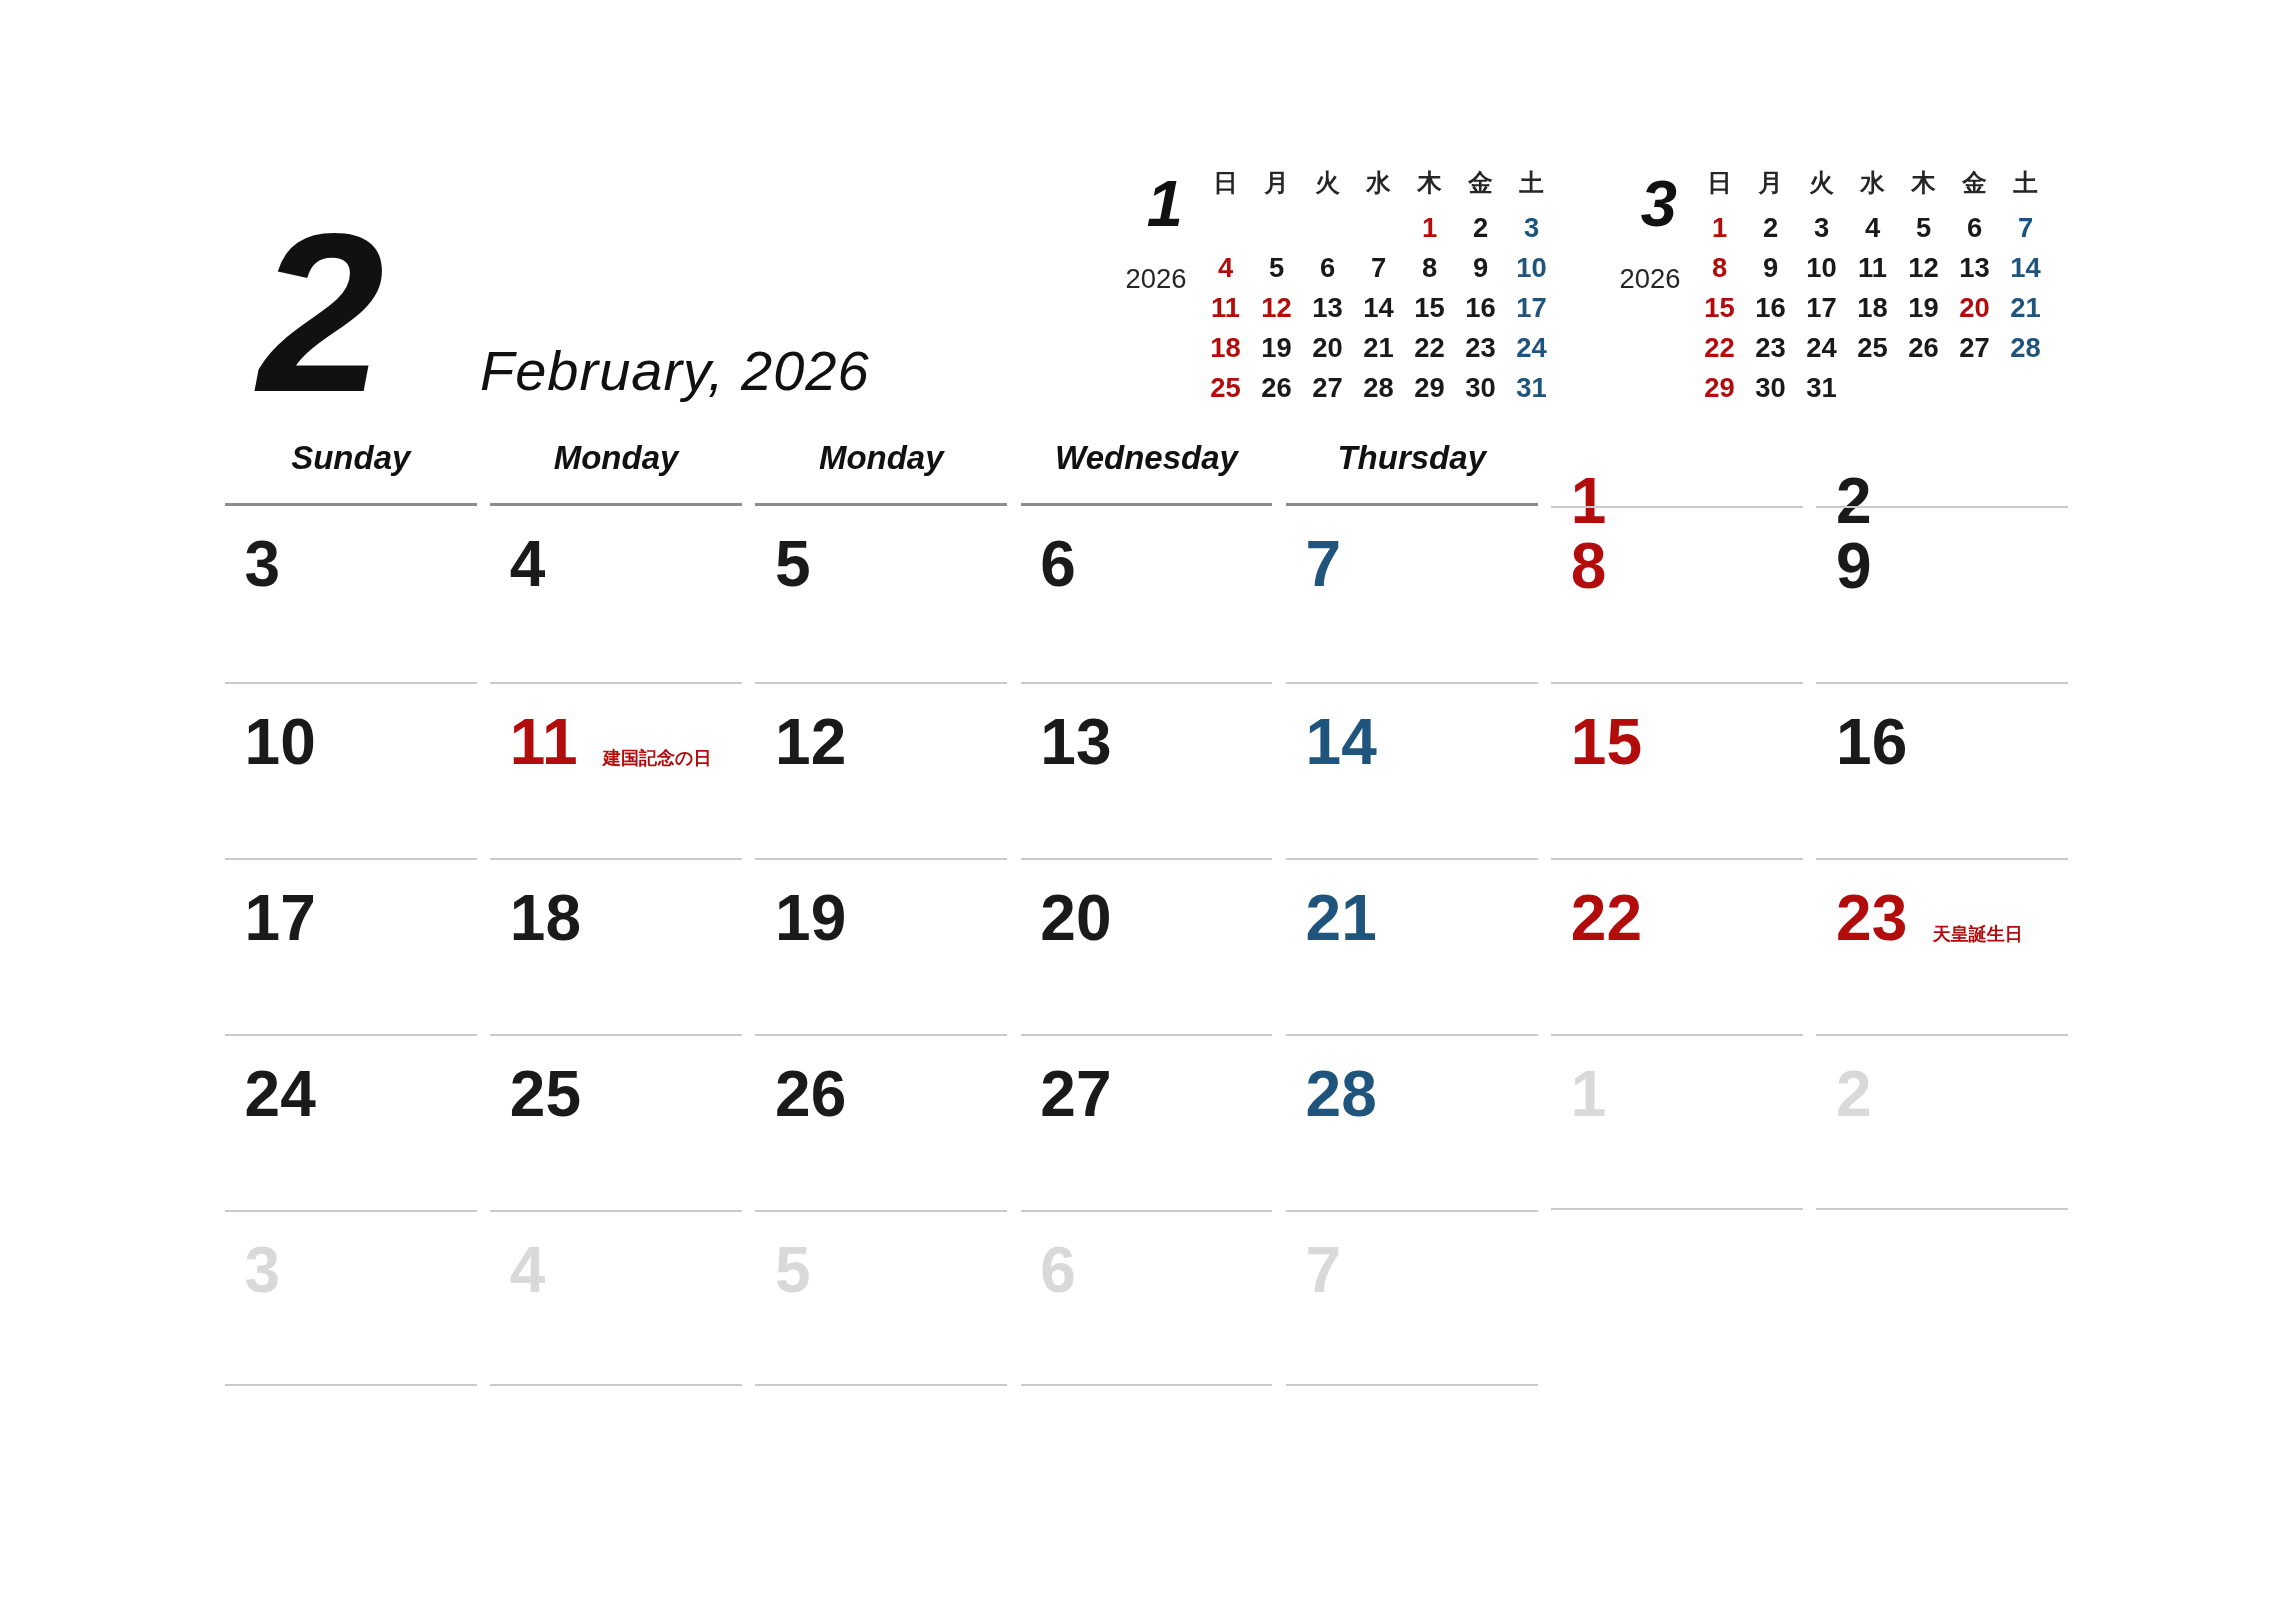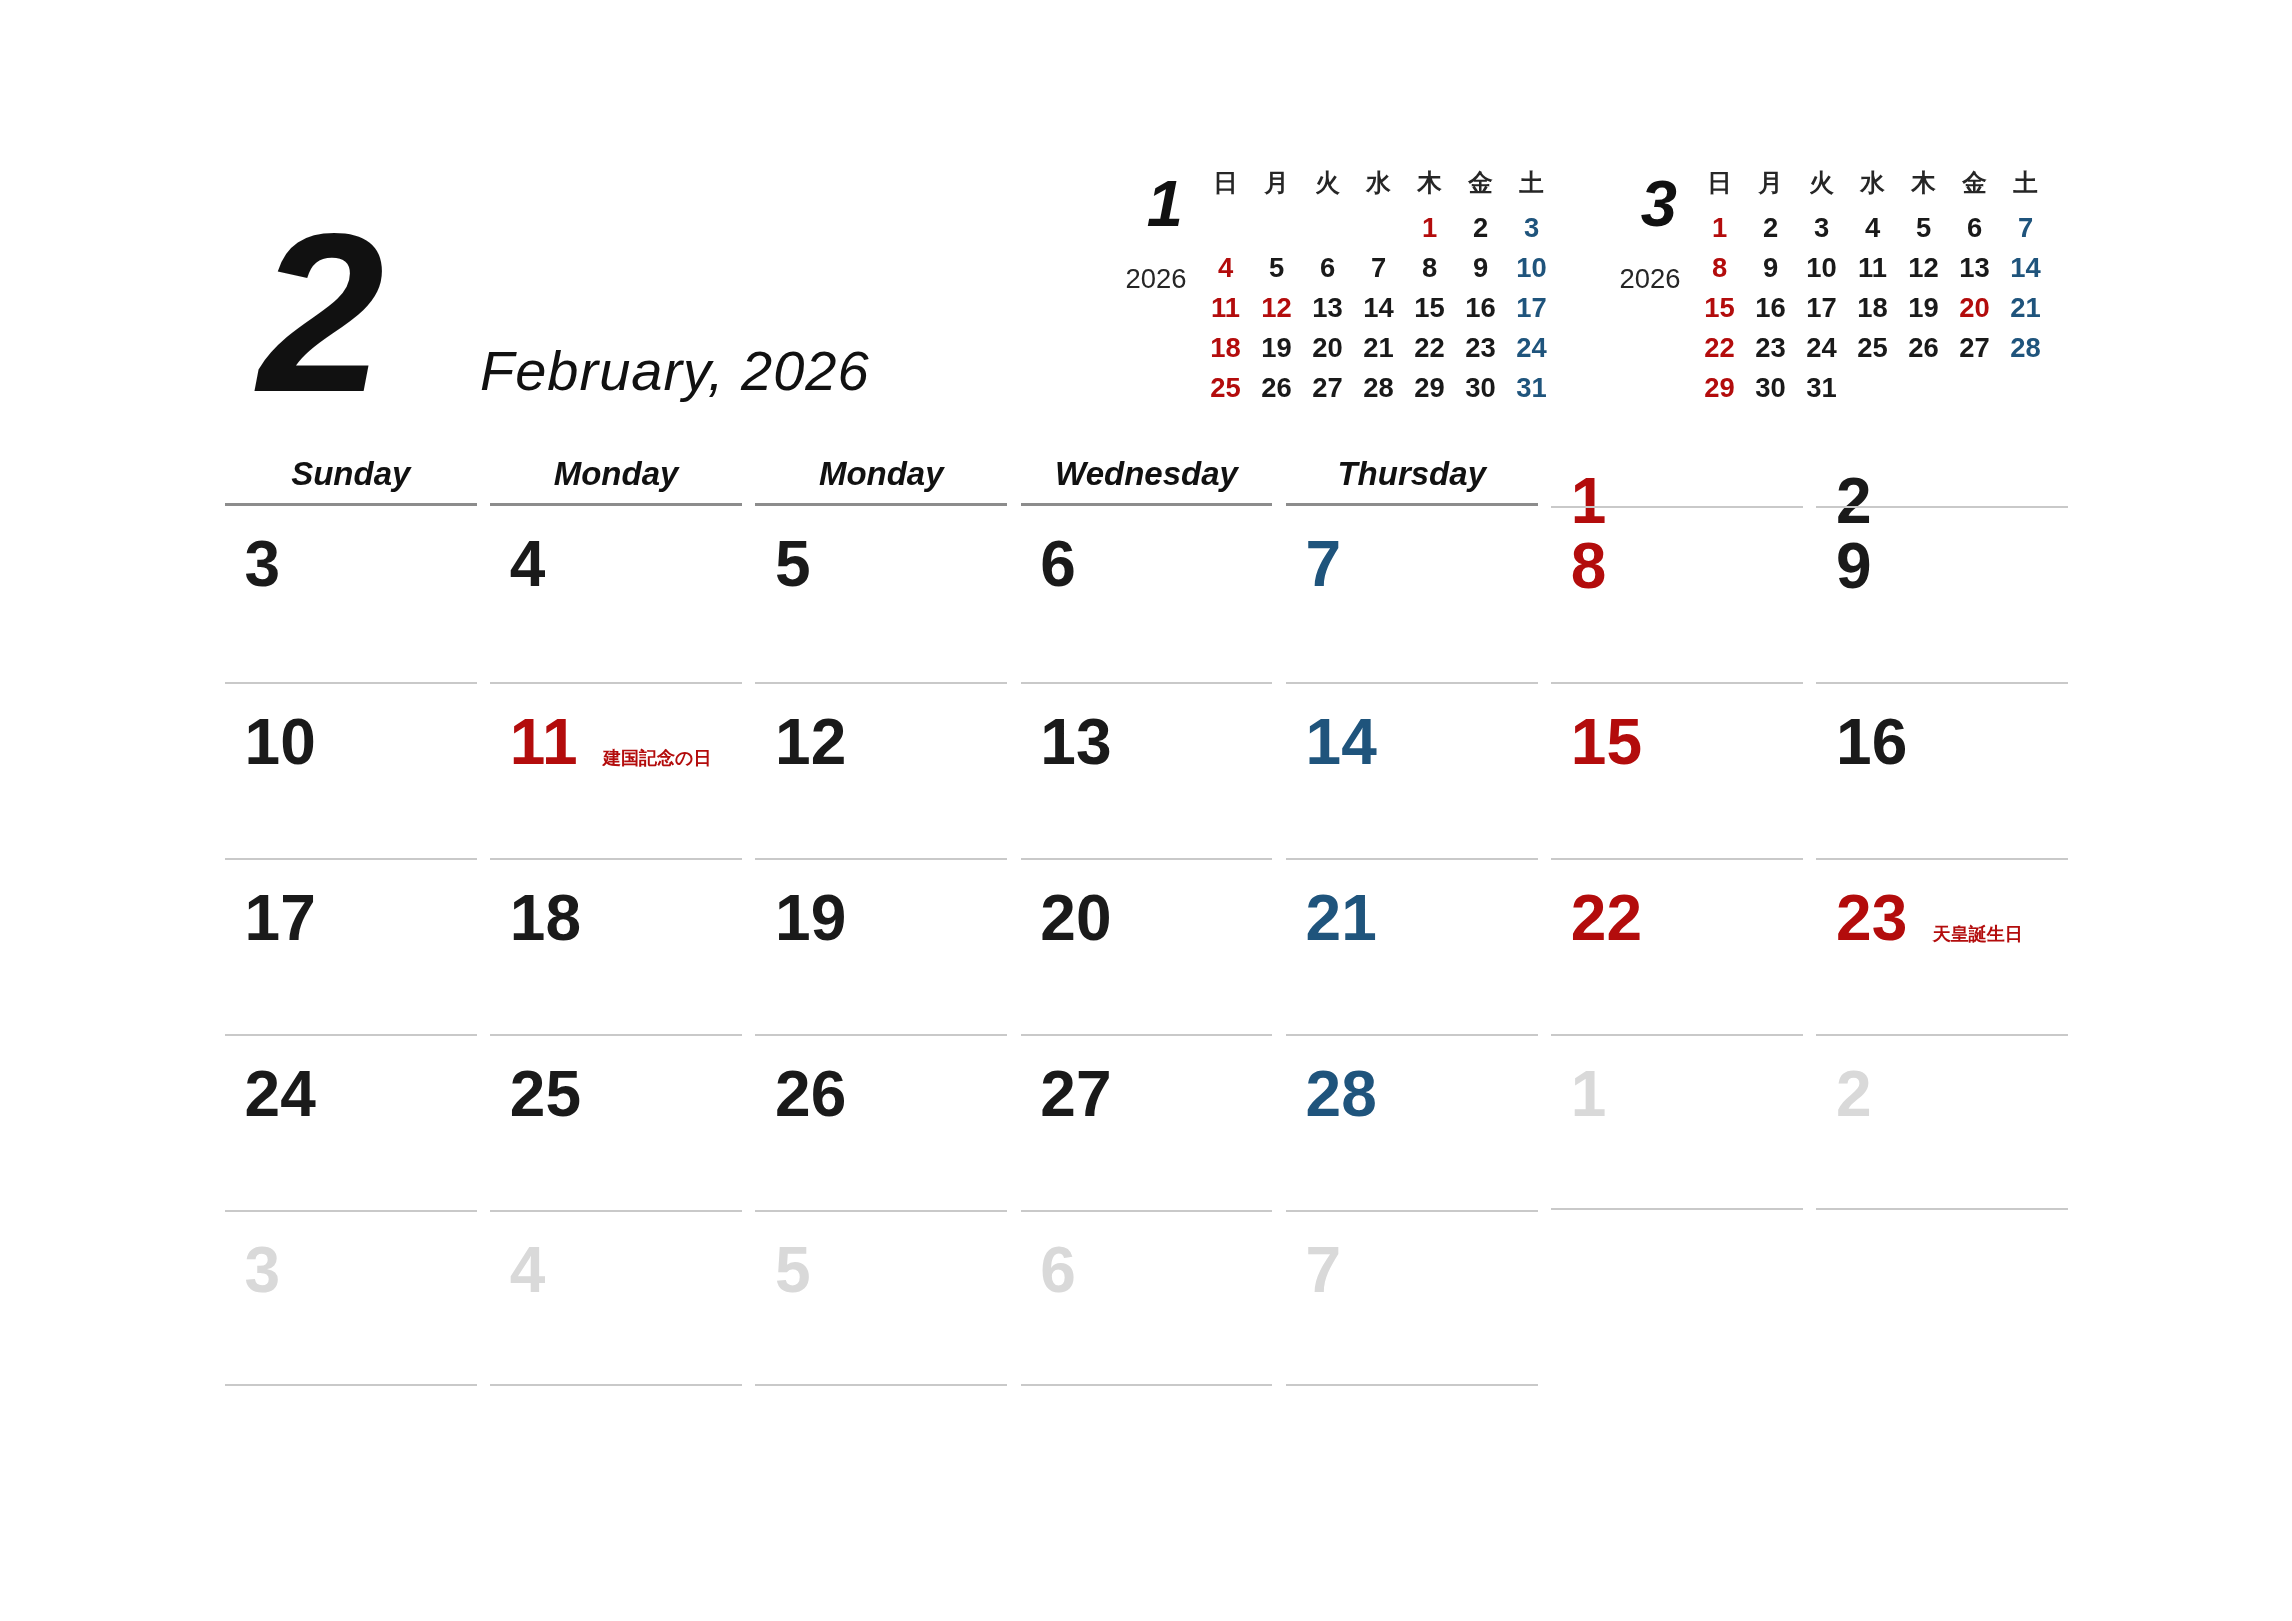--- a/index.html
+++ b/index.html
@@ -41,21 +41,21 @@
   .mini-year{font-size:27.4px;font-weight:500;color:#262626;margin-top:22px;}
   
   .main-cal{
     position:absolute;left:225px;top:443px;width:1843px;
     display:grid;grid-template-columns:repeat(7,1fr);column-gap:13.7px;
     grid-template-rows:63px repeat(5,176px);
   }
   .dow{
     display:flex;align-items:flex-end;justify-content:center;
     font-size:33px;font-style:italic;font-weight:700;color:var(--ink);
-    border-bottom:3.9px solid var(--line-dark);padding-bottom:10px;box-sizing:border-box;
+    border-bottom:3.9px solid var(--line-dark);padding-bottom:26px;box-sizing:border-box;
   }
   .cell{
     box-sizing:border-box;border-top:2.9px solid var(--line-light);
     padding:25.5px 0 0 19.6px;display:flex;align-items:baseline;
   }
   .cell.r0{border-top:none;}
   .cell.r4{border-bottom:2.9px solid var(--line-light);}
   .date-num{font-size:64px;line-height:1;font-weight:700;}
   .holiday-label{font-size:18px;line-height:1;font-weight:600;color:var(--red);margin-left:25.5px;}
   

